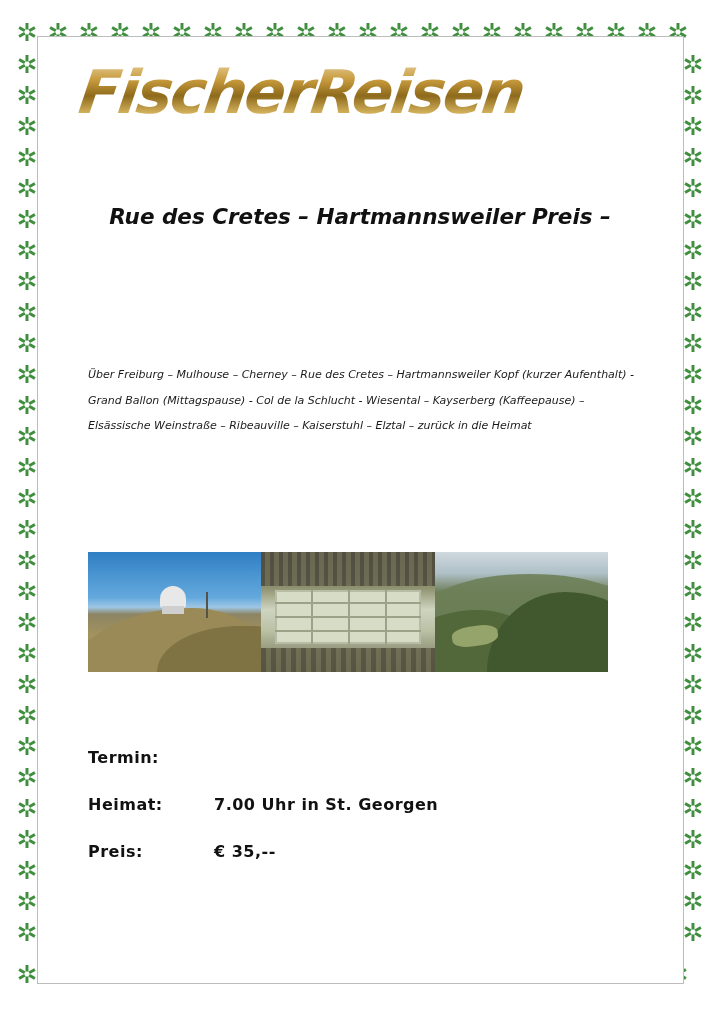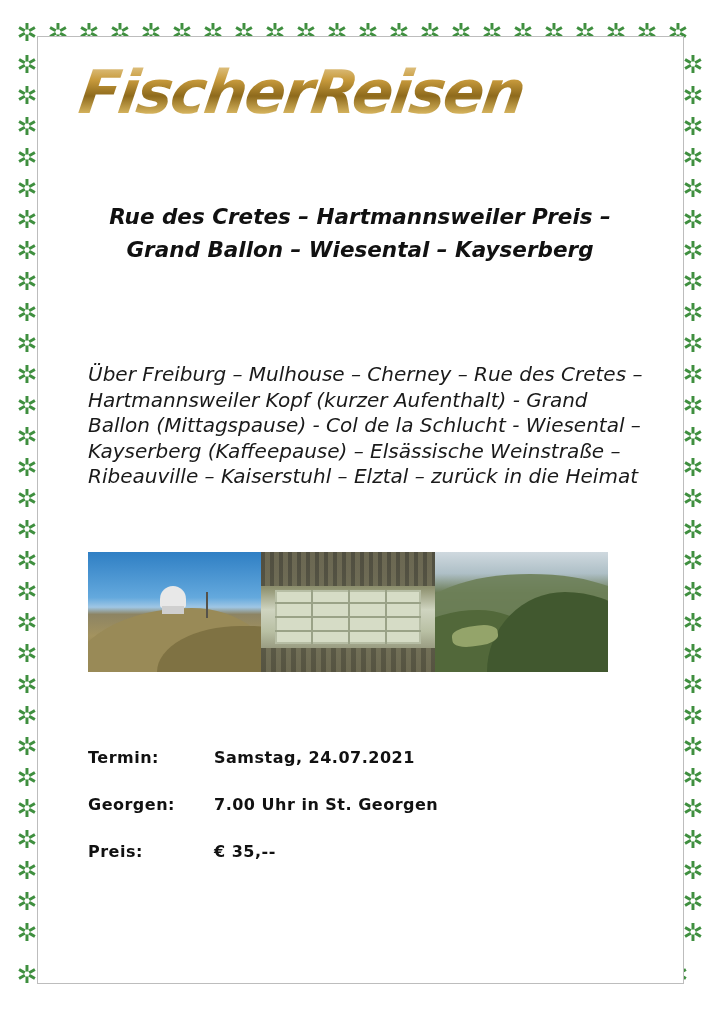--- a/index.html
+++ b/index.html
@@ -100,21 +100,21 @@
   .title div { white-space: nowrap; }
 
   
   .route {
     position: absolute;
     left: 88px;
     top: 362px;
     width: 560px;
     font-family: "DejaVu Sans", sans-serif;
     font-style: italic;
-    font-size: 20px;
+    font-size: 11px;
     line-height: 25.5px;
     color: #1a1a1a;
   }
 
   
   .photos {
     position: absolute;
     left: 88px;
     top: 552px;
     width: 520px;
@@ -325,21 +325,20 @@
     </div>
 
   <div class="inner-frame"></div>
 
   <div class="logo-wrap">
     <div class="logo-text">FischerReisen</div>
   </div>
 
   <div class="title">
     <div>Rue des Cretes – Hartmannsweiler Preis –</div>
-    <div>Grand Ballon – Wiesental – Kayserberg</div>
   </div>
 
   <div class="route">Über Freiburg – Mulhouse – Cherney – Rue des Cretes – Hartmannsweiler Kopf (kurzer Aufenthalt) - Grand Ballon (Mittagspause) - Col de la Schlucht - Wiesental – Kayserberg (Kaffeepause) – Elsässische Weinstraße – Ribeauville – Kaiserstuhl – Elztal – zurück in die Heimat</div>
 
   <div class="photos">
     <div class="photo p1">
       <div class="hill"></div>
       <div class="hill2"></div>
       <div class="dome"></div>
       <div class="domebase"></div>
@@ -361,24 +360,23 @@
       <div class="ridge"></div>
       <div class="ridge3"></div>
       <div class="ridge2"></div>
       <div class="meadow"></div>
     </div>
   </div>
 
   <div class="details">
     <div class="detail-row">
       <div class="detail-label">Termin:</div>
-      <div class="detail-value">Samstag, 24.07.2021</div>
     </div>
     <div class="detail-row">
-      <div class="detail-label">Georgen:</div>
+      <div class="detail-label">Heimat:</div>
       <div class="detail-value">7.00 Uhr in St. Georgen</div>
     </div>
     <div class="detail-row">
       <div class="detail-label">Preis:</div>
       <div class="detail-value">€  35,--</div>
     </div>
   </div>
 
 </div>
 

